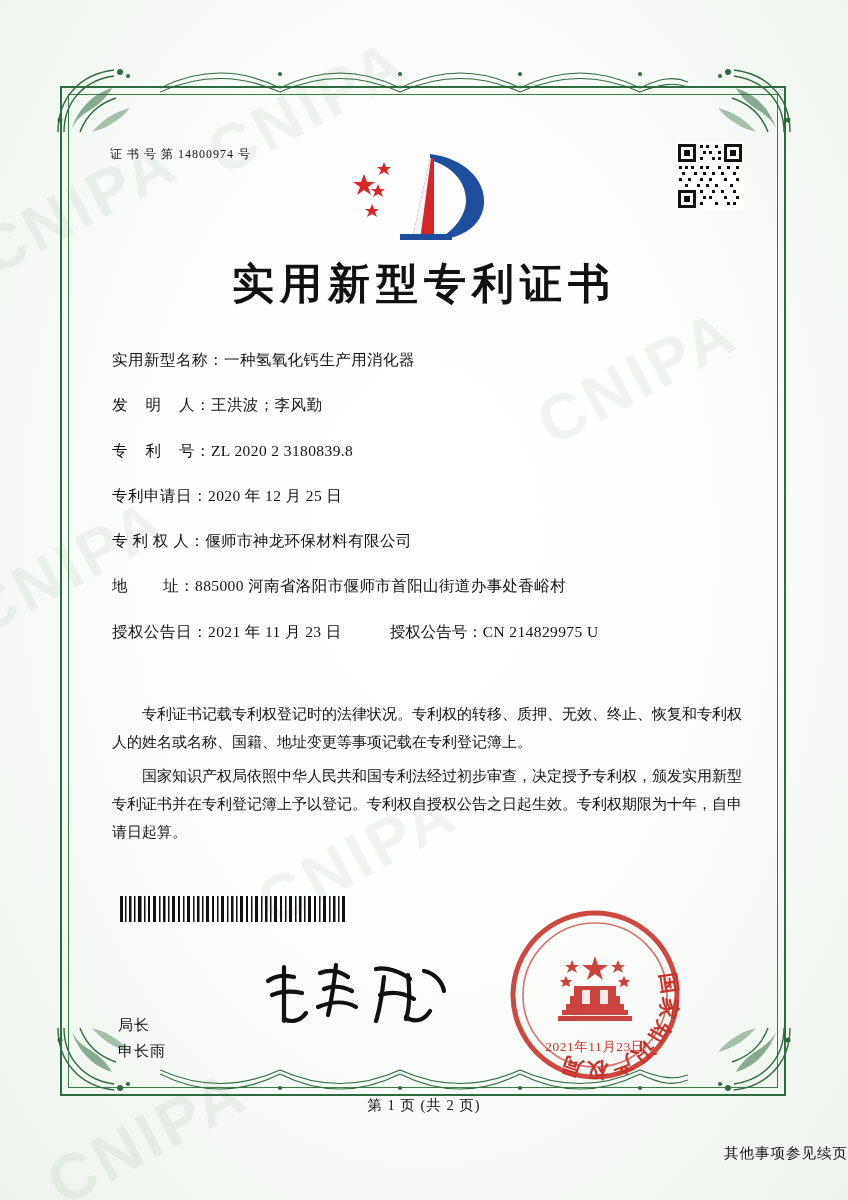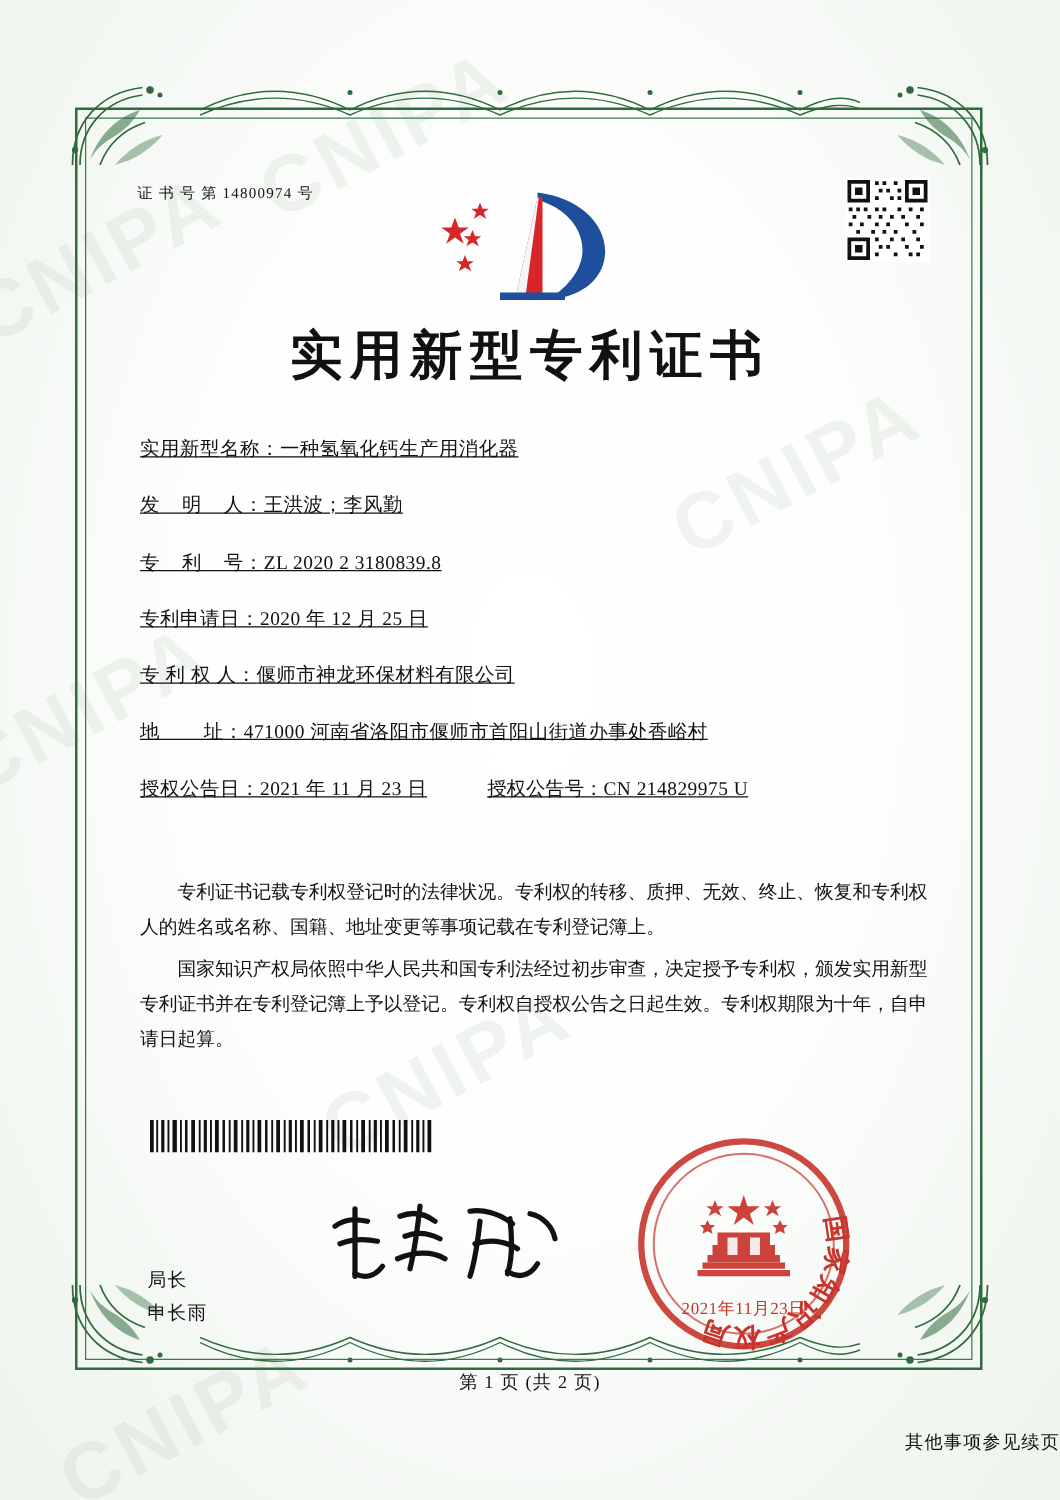--- a/index.html
+++ b/index.html
@@ -129,21 +129,20 @@
     top: 348px;
     width: 628px;
   }
   .field-row {
     display: flex;
     align-items: baseline;
     margin-bottom: 22px;
     font-size: 15.5px;
     line-height: 1.5;
     color: #111;
-    text-decoration: underline;
   }
   .field-label {
     flex: 0 0 auto;
     white-space: pre;
     letter-spacing: 0.5px;
   }
   .field-value {
     flex: 1 1 auto;
     letter-spacing: 0.4px;
   }
@@ -442,21 +441,21 @@
     <div class="field-row">
       <span class="field-label">专利申请日：</span>
       <span class="field-value">2020 年 12 月 25 日</span>
     </div>
     <div class="field-row">
       <span class="field-label">专 利 权 人：</span>
       <span class="field-value">偃师市神龙环保材料有限公司</span>
     </div>
     <div class="field-row">
       <span class="field-label">地        址：</span>
-      <span class="field-value">471000 河南省洛阳市偃师市首阳山街道办事处香峪村</span>
+      <span class="field-value">885000 河南省洛阳市偃师市首阳山街道办事处香峪村</span>
     </div>
     <div class="field-row split">
       <span class="field-label">授权公告日：</span>
       <span class="field-value">2021 年 11 月 23 日</span>
       <span class="second-label">授权公告号：</span>
       <span class="field-value">CN 214829975 U</span>
     </div>
   </div>
 
   <div class="paras">

